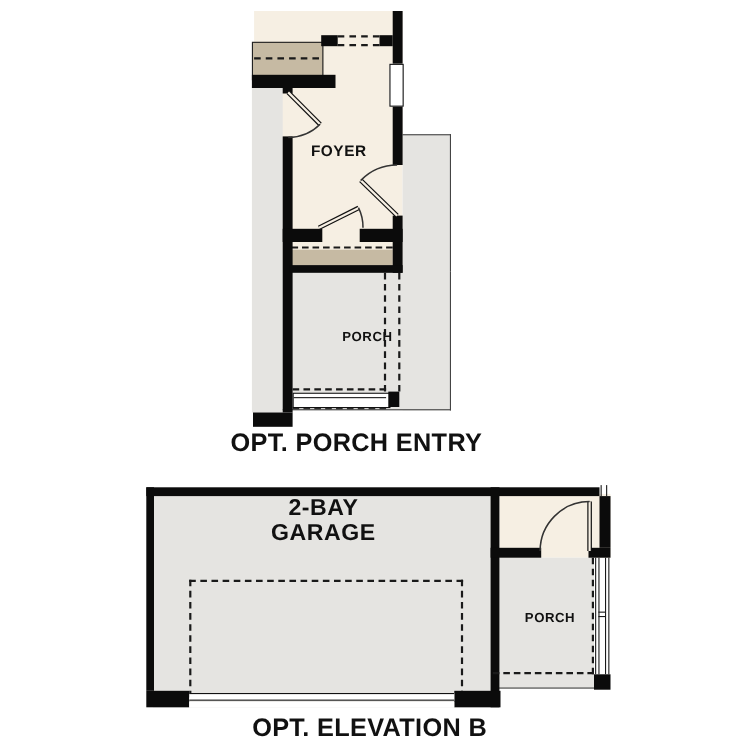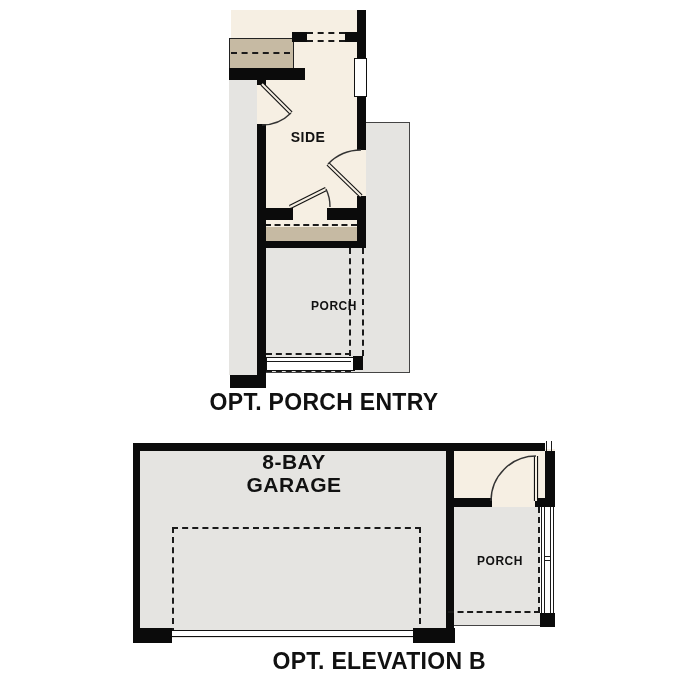--- a/index.html
+++ b/index.html
@@ -66,21 +66,21 @@
     <div class="wall" style="left:257px;top:80px;width:9px;height:5px;"></div>
     <div class="wall" style="left:257px;top:124px;width:9px;height:251px;"></div>
     <div class="wall" style="left:257px;top:208px;width:36px;height:12px;"></div>
     <div class="wall" style="left:327px;top:208px;width:39px;height:12px;"></div>
     <div class="wall" style="left:263px;top:241px;width:103px;height:7px;"></div>
     <div class="wall" style="left:353px;top:356px;width:10px;height:14px;"></div>
     <div class="wall" style="left:230px;top:375px;width:36px;height:13px;"></div>
 
     <div class="abs" style="left:354px;top:58px;width:11px;height:37px;background:#fff;border:1.5px solid #111;"></div>
 
-    <div class="room-label" style="left:258px;top:129px;width:100px;font-size:14px;">SIDE</div>
+    <div class="room-label" style="left:258px;top:129px;width:100px;font-size:14px;">FOYER</div>
     <div class="room-label" style="left:284px;top:299px;width:100px;font-size:12px;">PORCH</div>
     <div class="plan-title" style="left:174px;top:389px;width:300px;">OPT. PORCH ENTRY</div>
   </div>
 
   <div>
 
     <div class="gray" style="left:139px;top:449px;width:308px;height:194px;"></div>
     <div class="cream" style="left:454px;top:449px;width:101px;height:58px;"></div>
     <div class="gray" style="left:448px;top:507px;width:92px;height:118px;border-bottom:1px solid #444;"></div>
 
@@ -105,23 +105,23 @@
     <div class="dash-v" style="left:538px;top:507px;height:106px;"></div>
     <div class="dash-h" style="left:448px;top:611px;width:92px;"></div>
 
     <div class="thin-v" style="left:541px;top:507px;height:106px;"></div>
     <div class="thin-v" style="left:544px;top:507px;height:106px;"></div>
     <div class="thin-v" style="left:550px;top:507px;height:106px;"></div>
     <div class="thin-v" style="left:553px;top:507px;height:106px;"></div>
     <div class="thin-h" style="left:544px;top:556px;width:6px;"></div>
     <div class="thin-h" style="left:544px;top:560px;width:6px;"></div>
 
-    <div class="room-label" style="left:238px;top:450px;width:112px;font-size:21px;line-height:23px;">8-BAY GARAGE</div>
+    <div class="room-label" style="left:238px;top:450px;width:112px;font-size:21px;line-height:23px;">2-BAY GARAGE</div>
     <div class="room-label" style="left:450px;top:554px;width:100px;font-size:12px;">PORCH</div>
-    <div class="plan-title" style="left:186px;top:648px;width:300px;text-align:right;">OPT. ELEVATION B</div>
+    <div class="plan-title" style="left:186px;top:648px;width:300px;">OPT. ELEVATION B</div>
   </div>
 
   <svg width="687" height="687" viewBox="0 0 687 687">
 
     <g>
       <path d="M262,84 L291,113" stroke="#111" stroke-width="4.2" fill="none"></path>
       <path d="M262,84 L291,113" stroke="#f6efe3" stroke-width="2" fill="none"></path>
       <path d="M291,113 A41,41 0 0 1 262,125" stroke="#333" stroke-width="1.4" fill="none"></path>
     </g>
 

